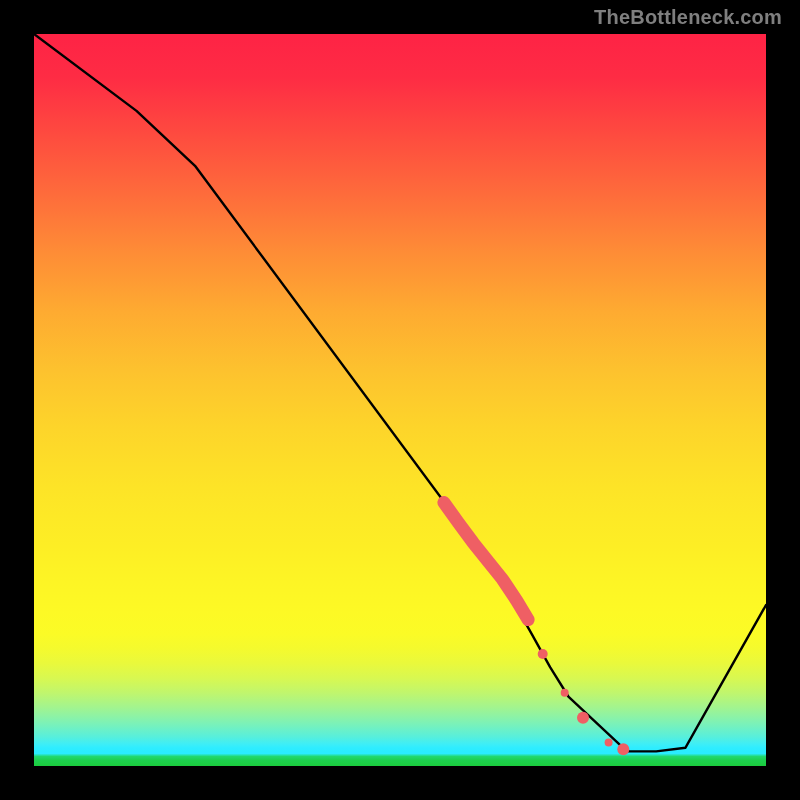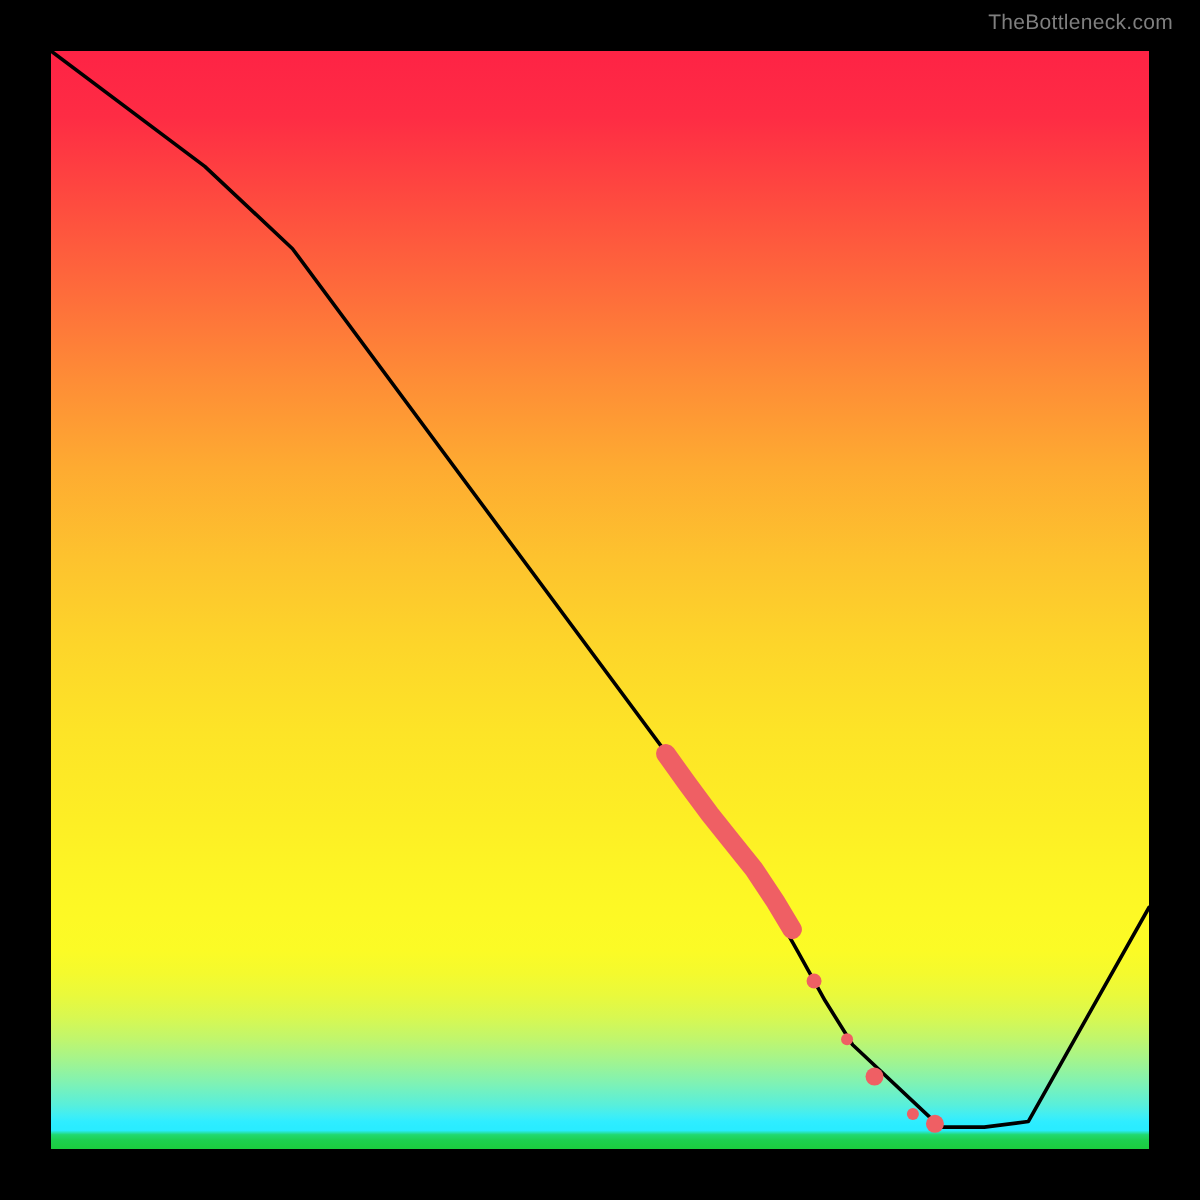--- a/index.html
+++ b/index.html
@@ -58,22 +58,22 @@
       #21d86f 98.7%,
       #1dd04f 99.2%,
       #1bcc3e 100%
     );
   }
   .watermark {
     position: absolute;
     top: 6px;
     right: 18px;
     color: #7f7f7f;
-    font-size: 14px;
-    font-weight: 400;
+    font-size: 20px;
+    font-weight: 700;
     letter-spacing: 0.2px;
   }
   svg.overlay {
     position: absolute;
     left: 0; top: 0;
     width: 732px;
     height: 732px;
   }
 </style>
 </head>

